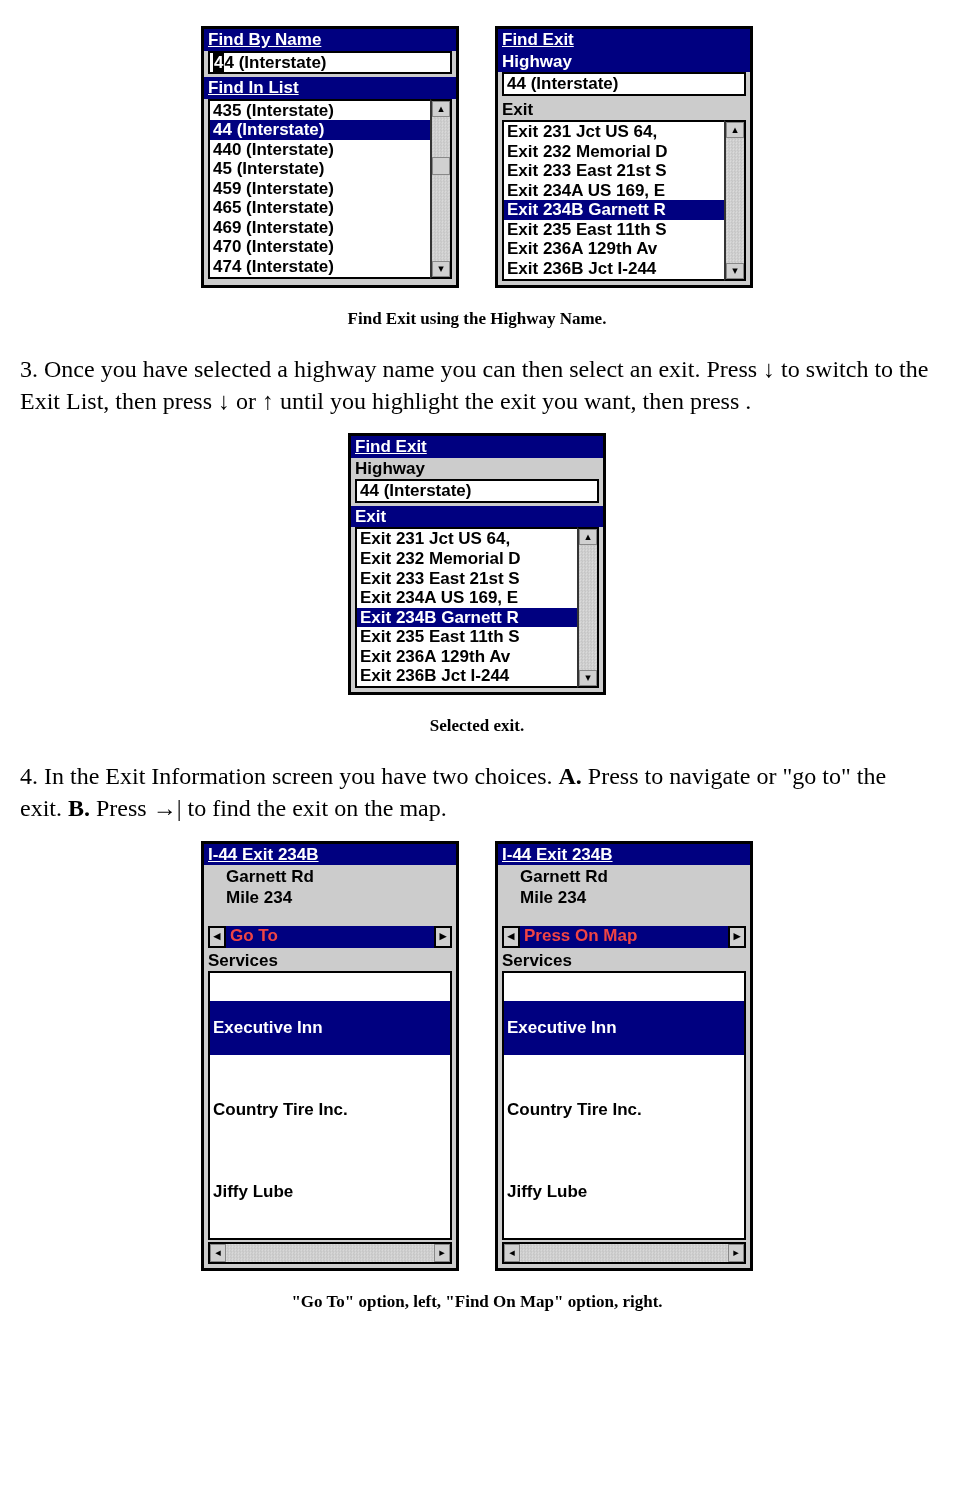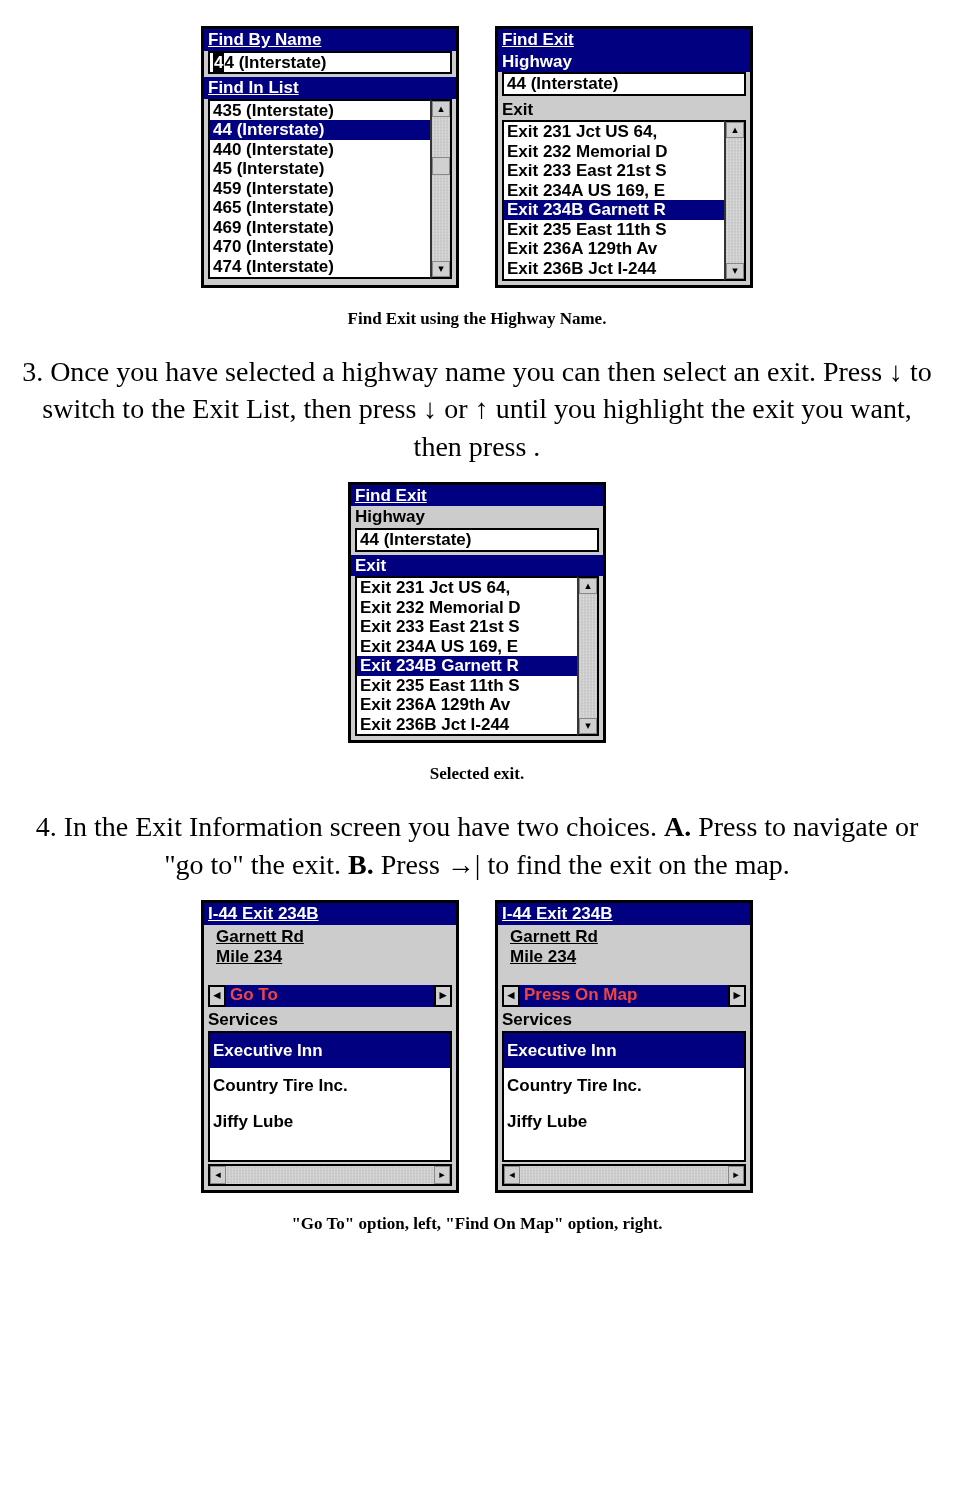--- a/index.html
+++ b/index.html
@@ -122,23 +122,22 @@
     width: 16px;
     background: #d0d0d0;
     border: 1px solid #888;
     box-sizing: border-box;
     font-size: 11px;
     line-height: 14px;
     text-align: center;
   }
   .info-text {
     font-weight: bold;
-    padding: 2px 6px 18px 12px;
+    padding: 2px 6px 18px 22px;
     line-height: 1.2;
-    text-decoration: underline;
   }
   .actionbar {
     display: flex;
     align-items: stretch;
     margin: 0 4px 2px 4px;
     height: 22px;
   }
   .actionbar .aleft, .actionbar .aright {
     width: 18px;
     background: #d0d0d0;
@@ -158,40 +157,40 @@
     line-height: 20px;
     white-space: nowrap;
   }
   .servicelist {
     background: #fff;
     border: 2px solid #000;
     margin: 0 4px 2px 4px;
     font-weight: bold;
   }
   .servicelist .sitem {
-    padding: 8px 3px;
+    padding: 17px 3px;
     white-space: nowrap;
+    margin-top: 28px;
   }
   .servicelist .sitem.selected {
     background: #000080;
     color: #fff;
   }
   .servicelist .spacer { height: 20px; }
   .caption {
     text-align: center;
     font-family: 'Century Schoolbook', Georgia, serif;
     font-weight: bold;
     margin: 8px 0 22px 0;
     font-size: 17px;
   }
   .body-text {
     font-family: 'Century Schoolbook', Georgia, serif;
-    font-size: 28px;
+    font-size: 24px;
     margin: 0 0 16px 0;
-    text-align: center;
   }
 </style>
 </head>
 <body>
 
 <div class="screens-row">
 
   <div class="screen">
     <div class="titlebar">Find By Name</div>
     <div class="inputbox">

